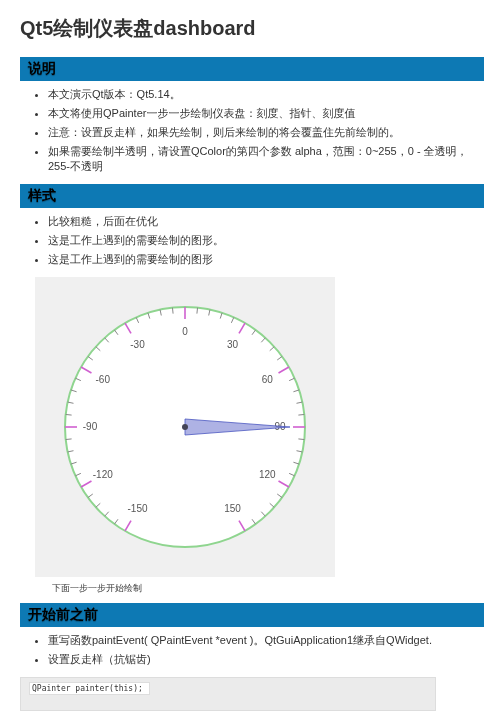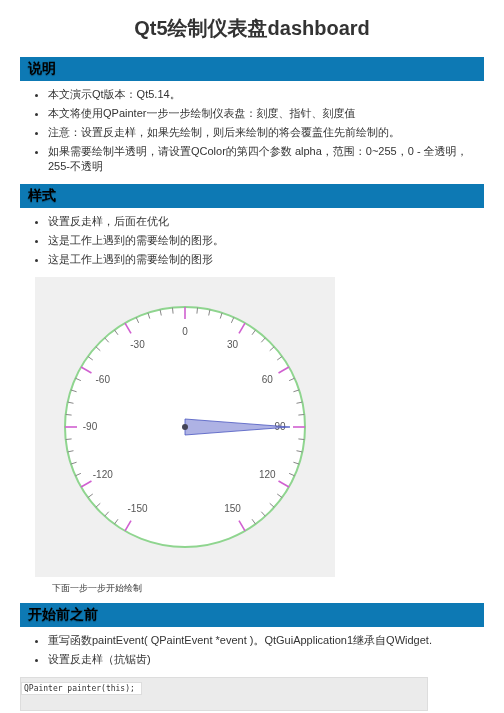--- a/index.html
+++ b/index.html
@@ -1,40 +1,40 @@
 <!DOCTYPE html>
 <html><head>
 <meta charset="utf-8">
 <style>
   body { margin: 0; padding: 10px 20px; font-family: "Microsoft YaHei", Arial, sans-serif; font-size: 10px; color: #333; background: #fff; }
-  h1.title { text-align: center; font-size: 20px; font-weight: bold; margin: 5px 0 15px 0; color: #333; }
+  h1.title { font-size: 20px; font-weight: bold; margin: 5px 0 15px 0; color: #333; }
   .h2 { background: #0d79b4; color: #000000; font-size: 14px; font-weight: bold; padding: 3px 8px; margin: 8px 0 6px 0; text-shadow: 0 1px 1px rgba(0,0,0,.3); }
   ul { margin: 4px 0 10px 0; padding-left: 28px; }
   li { margin: 4px 0; font-size: 11px; }
-  .codeblk { background: #ebebeb; border: 1px solid #ddd; width: 400px; padding: 3px 6px 12px 0; margin: 4px 0; font-family: monospace; font-size: 8px; }
+  .codeblk { background: #ebebeb; border: 1px solid #ddd; width: 400px; padding: 3px 6px 12px 8px; margin: 4px 0; font-family: monospace; font-size: 8px; }
   .codeblk .line { display: inline-block; background: #fff; margin: 1px 0; padding: 1px 6px 1px 2px; border: 1px solid #ddd; max-width: 380px; white-space: nowrap; overflow: hidden; }
   .caption { margin-left: 32px; font-size: 9px; margin-top: 5px; }
   .gaugewrap { width: 300px; height: 300px; background: #f0f0f0; margin: 5px 0 0 15px; display: flex; align-items: center; justify-content: center; }
 </style>
 </head>
 <body>
 
 <h1 class="title">Qt5绘制仪表盘dashboard</h1>
 
 <div class="h2">说明</div>
 <ul>
   <li>本文演示Qt版本：Qt5.14。</li>
   <li>本文将使用QPainter一步一步绘制仪表盘：刻度、指针、刻度值</li>
   <li>注意：设置反走样，如果先绘制，则后来绘制的将会覆盖住先前绘制的。</li>
   <li>如果需要绘制半透明，请设置QColor的第四个参数 alpha，范围：0~255，0 - 全透明，255-不透明</li>
 </ul>
 
 <div class="h2">样式</div>
 <ul>
-  <li>设置反走样，后面在优化</li>
+  <li>比较粗糙，后面在优化</li>
   <li>这是工作上遇到的需要绘制的图形。</li>
   <li>这是工作上遇到的需要绘制的图形</li>
 </ul>
 
 <div class="gaugewrap">
   <svg id="gauge" width="280" height="280" viewBox="-140 -140 280 280">
       <circle cx="0" cy="0" r="120" fill="#fff" stroke="#8fd58f" stroke-width="2"></circle>
       <line x1="-59.99999999999999" y1="103.92304845413264" x2="-53.99999999999999" y2="93.53074360871938" stroke="#d060d0" stroke-width="1.6"></line>
       <line x1="-70.53423027509679" y1="97.08203932499369" x2="-67.00751876134196" y2="92.227937358744" stroke="#888" stroke-width="1"></line>
       <line x1="-80.295672763063" y1="89.17737905728728" x2="-76.28088912490985" y2="84.71851010442292" stroke="#888" stroke-width="1"></line>

